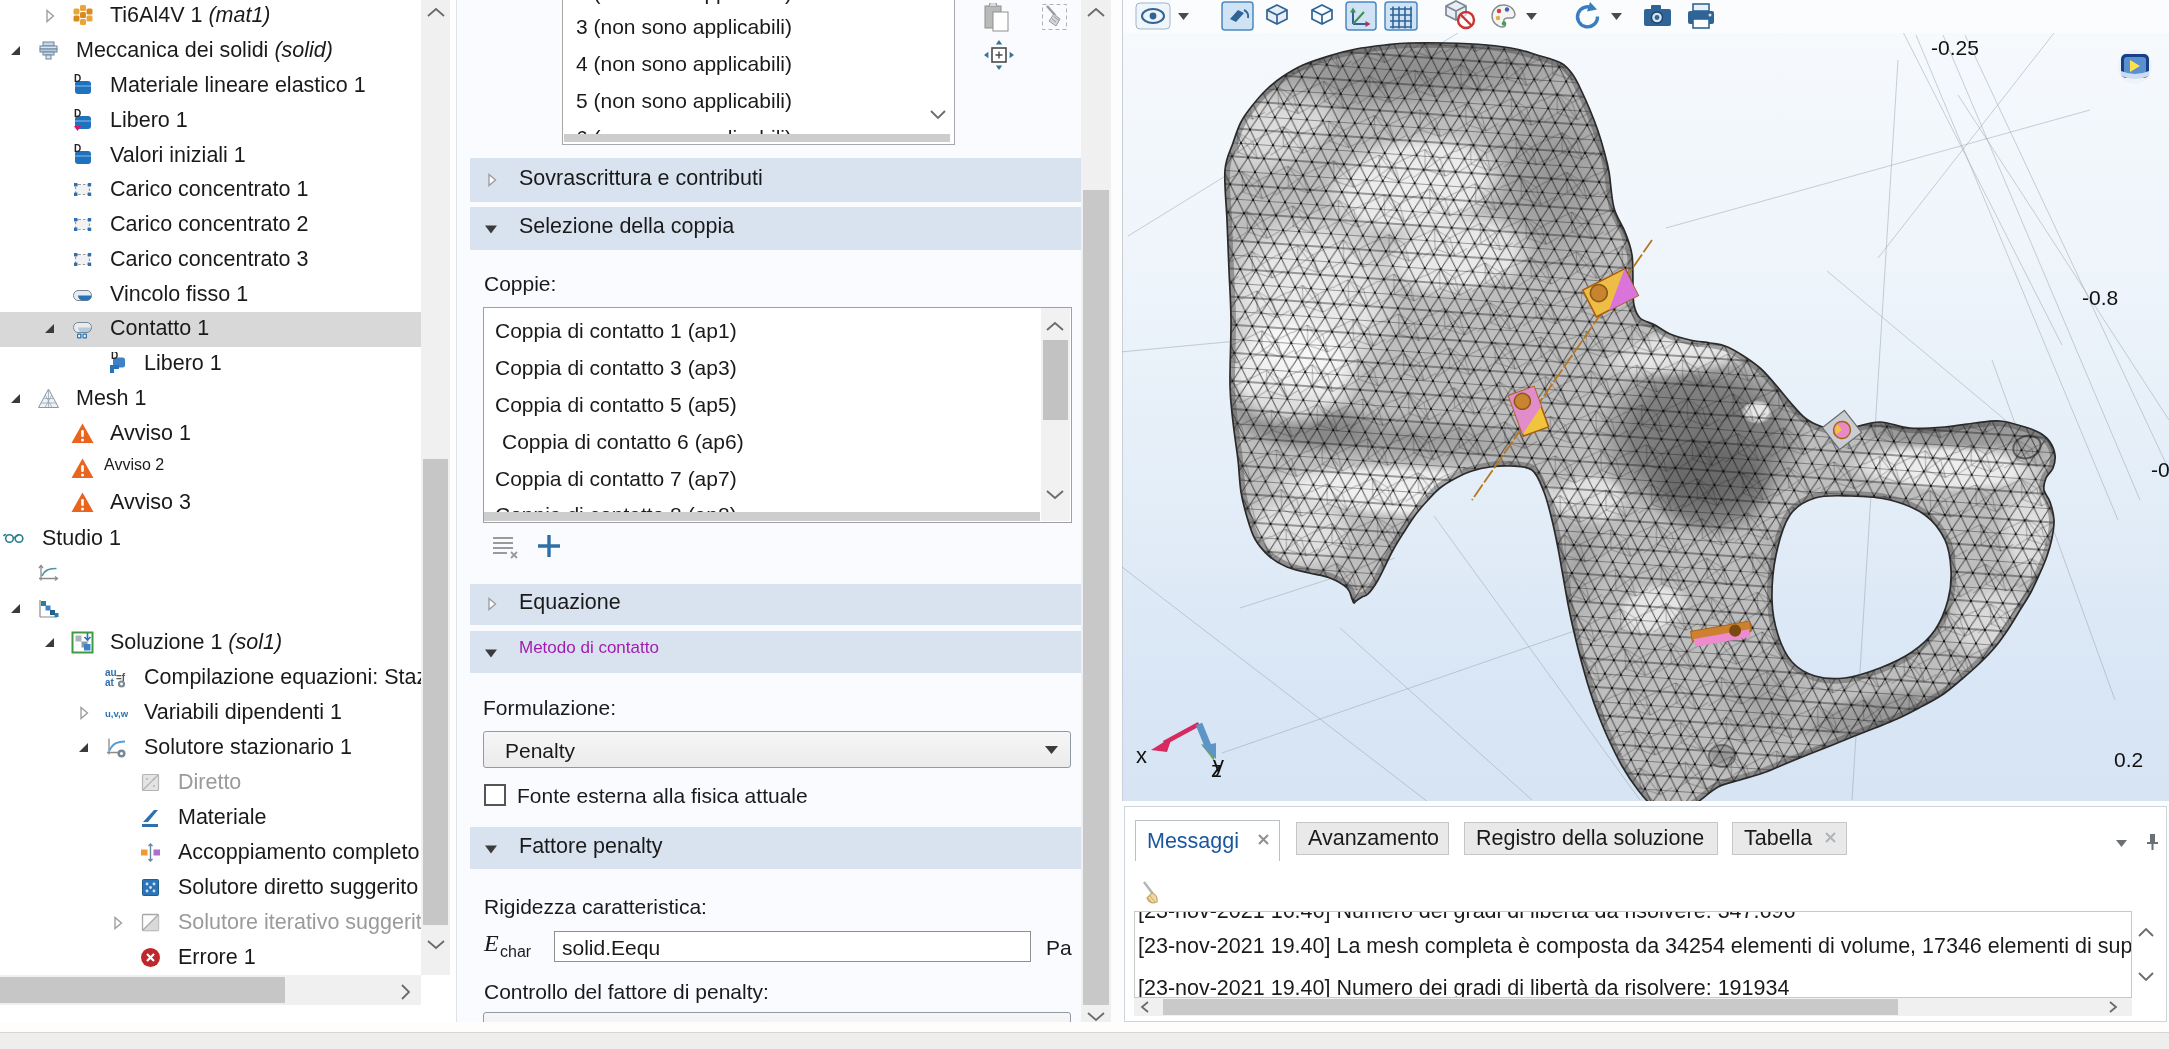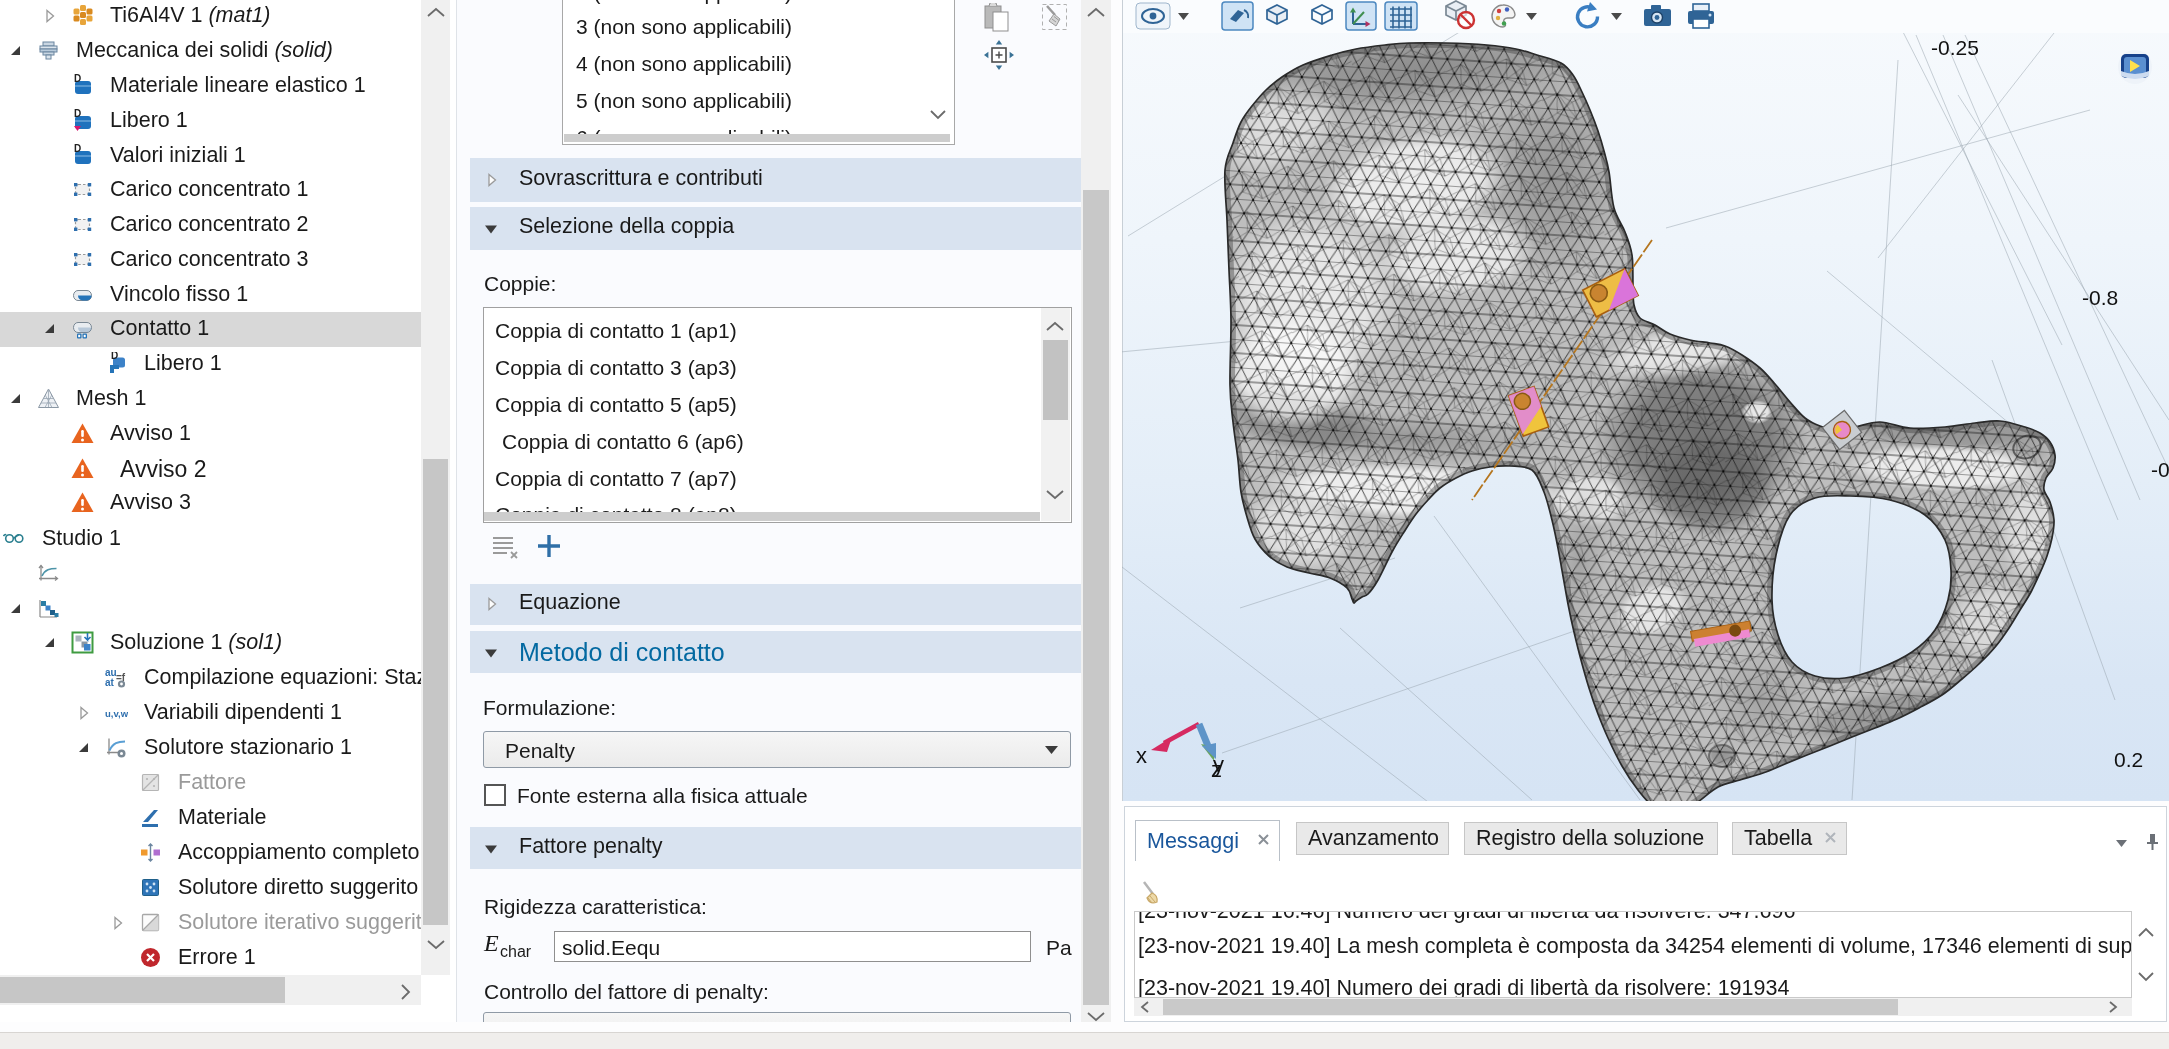--- a/index.html
+++ b/index.html
@@ -147,21 +147,21 @@
       </svg>
     </div>
 <div style="position:absolute;left:110px;top:421px;width:320px;height:27px;font-size:21.5px;color:#1a1a1a;white-space:nowrap">Avviso 1</div>
 <div style="position:absolute;left:71px;top:457px;width:23px;height:23px">
       <svg width="23" height="23" viewBox="0 0 23 23" style="position:absolute;left:0;top:0">
         <path d="M11.5 1.5 L22.5 21 L0.5 21 Z" fill="#e8641f"></path>
         <rect x="10.2" y="8" width="2.6" height="7" rx="1.2" fill="#fff"></rect>
         <circle cx="11.5" cy="18" r="1.5" fill="#fff"></circle>
       </svg>
     </div>
-<div style="position:absolute;left:120px;top:456px;width:320px;height:27px;font-size:23px;color:#1a1a1a;white-space:nowrap">Avviso 2</div>
+<div style="position:absolute;left:104px;top:456px;width:320px;height:27px;font-size:16px;color:#1a1a1a;white-space:nowrap">Avviso 2</div>
 <div style="position:absolute;left:71px;top:491px;width:23px;height:23px">
       <svg width="23" height="23" viewBox="0 0 23 23" style="position:absolute;left:0;top:0">
         <path d="M11.5 1.5 L22.5 21 L0.5 21 Z" fill="#e8641f"></path>
         <rect x="10.2" y="8" width="2.6" height="7" rx="1.2" fill="#fff"></rect>
         <circle cx="11.5" cy="18" r="1.5" fill="#fff"></circle>
       </svg>
     </div>
 <div style="position:absolute;left:110px;top:490px;width:320px;height:27px;font-size:21.5px;color:#1a1a1a;white-space:nowrap">Avviso 3</div>
 <div style="position:absolute;left:3px;top:527px;width:23px;height:23px">
       <svg width="23" height="23" viewBox="0 0 23 23" style="position:absolute;left:0;top:0">
@@ -244,21 +244,21 @@
 <div style="position:absolute;left:144px;top:735px;width:286px;height:27px;font-size:21.5px;color:#1a1a1a;white-space:nowrap">Solutore stazionario 1</div>
 <div style="position:absolute;left:139px;top:771px;width:23px;height:23px">
       <svg width="23" height="23" viewBox="0 0 23 23" style="position:absolute;left:0;top:0">
         <rect x="3.5" y="3.5" width="16" height="16" rx="1" fill="#e4e4e4" stroke="#b5b5b5" stroke-width="1.2"></rect>
         <path d="M3.5 19.5 L19.5 3.5" stroke="#b5b5b5" stroke-width="1.2"></path>
         <circle cx="8" cy="8" r="1.1" fill="#b5b5b5"></circle>
         <circle cx="15" cy="8" r="1.1" fill="#b5b5b5"></circle>
         <circle cx="15" cy="15" r="1.1" fill="#b5b5b5"></circle>
       </svg>
     </div>
-<div style="position:absolute;left:178px;top:770px;width:252px;height:27px;font-size:21.5px;color:#9a9a9a;white-space:nowrap">Fattore</div>
+<div style="position:absolute;left:178px;top:770px;width:252px;height:27px;font-size:21.5px;color:#9a9a9a;white-space:nowrap">Diretto</div>
 <div style="position:absolute;left:139px;top:806px;width:23px;height:23px">
       <svg width="23" height="23" viewBox="0 0 23 23" style="position:absolute;left:0;top:0">
         <path d="M4 16 L15 4 h4 L9 16 z" fill="#2e6fae"></path>
         <path d="M3 19.5 h16" stroke="#2e6fae" stroke-width="3"></path>
       </svg>
     </div>
 <div style="position:absolute;left:178px;top:805px;width:252px;height:27px;font-size:21.5px;color:#1a1a1a;white-space:nowrap">Materiale</div>
 <div style="position:absolute;left:139px;top:841px;width:23px;height:23px">
       <svg width="23" height="23" viewBox="0 0 23 23" style="position:absolute;left:0;top:0">
         <rect x="2" y="8.5" width="6.5" height="6" fill="#f09a2e"></rect>
@@ -390,21 +390,21 @@
     </svg>
 <div style="position:absolute;left:14px;top:584px;width:611px;height:41px;background:#d9e3f0"></div>
 <svg width="16" height="16" style="position:absolute;left:28px;top:596px">
       <path d="M5 2.5 L11.5 8 L5 13.5 Z" fill="#fdfdfd" stroke="#9a9a9a" stroke-width="1.3"></path>
     </svg>
 <div style="position:absolute;left:63px;top:590px;font-size:21.5px;color:#1a1a1a">Equazione</div>
 <div style="position:absolute;left:14px;top:631px;width:611px;height:42px;background:#d9e3f0"></div>
 <svg width="16" height="16" style="position:absolute;left:27px;top:645px">
       <path d="M2 4.5 h12 L8 12.5 Z" fill="#3b3b3b"></path>
     </svg>
-<div style="position:absolute;left:63px;top:638px;font-size:25px;color:#0369a1">Metodo di contatto</div>
+<div style="position:absolute;left:63px;top:638px;font-size:17px;color:#a21caf">Metodo di contatto</div>
 <div style="position:absolute;left:27px;top:696px;font-size:21px;color:#1a1a1a">Formulazione:</div>
 <div style="position:absolute;left:27px;top:731px;width:588px;height:37px;box-sizing:border-box;background:linear-gradient(#f6f6f6,#ebebeb);border:1px solid #8f9aa6;border-radius:3px"></div>
 <div style="position:absolute;left:49px;top:739px;font-size:21px;color:#1a1a1a">Penalty</div>
 <svg width="18" height="12" style="position:absolute;left:587px;top:744px">
       <path d="M2 2 h13 L8.5 10 Z" fill="#3b3b3b"></path>
     </svg>
 <div style="position:absolute;left:28px;top:784px;width:22px;height:22px;box-sizing:border-box;background:#fff;border:2px solid #555"></div>
 <div style="position:absolute;left:61px;top:784px;font-size:21px;color:#1a1a1a">Fonte esterna alla fisica attuale</div>
 <div style="position:absolute;left:14px;top:827px;width:611px;height:42px;background:#d9e3f0"></div>
 <svg width="16" height="16" style="position:absolute;left:27px;top:841px">

